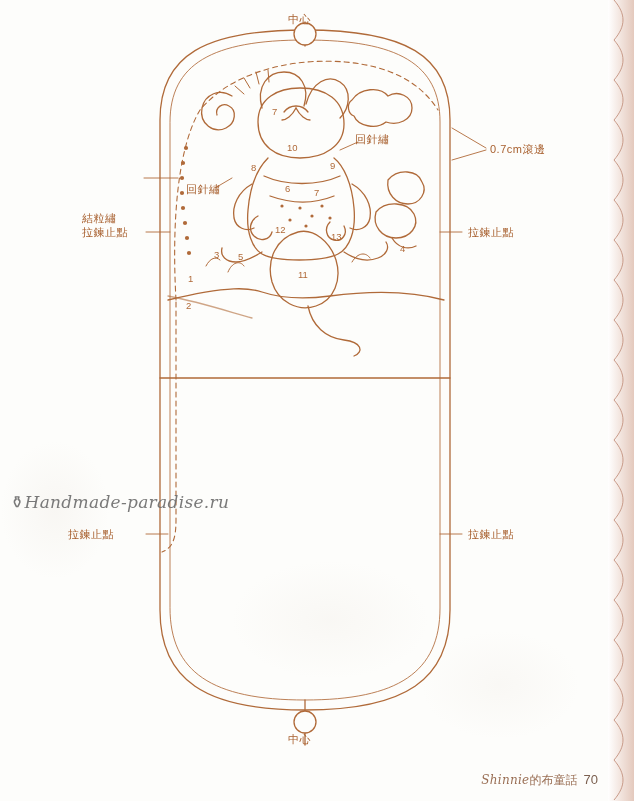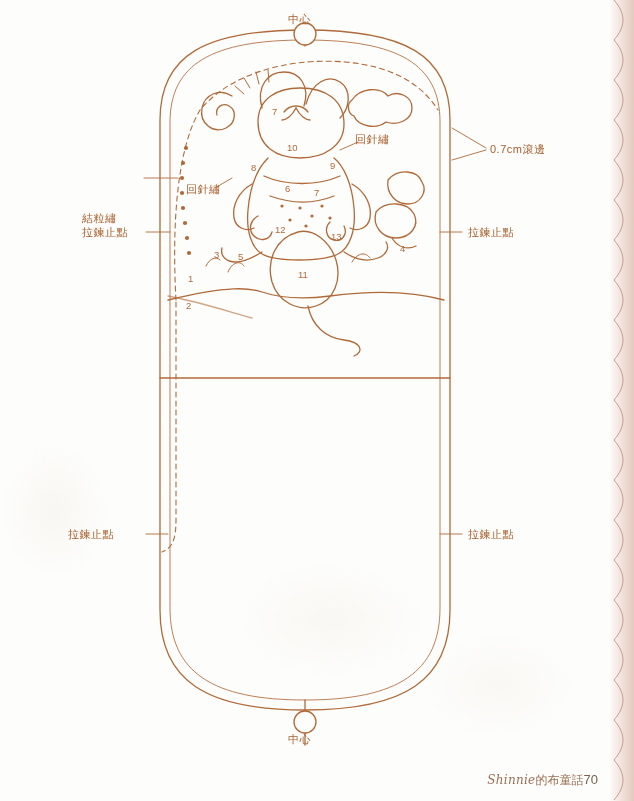--- a/index.html
+++ b/index.html
@@ -100,20 +100,21 @@
     font-family: "DejaVu Serif", serif;
   }
   .footer .brand {
     font-style: italic;
     letter-spacing: 0.3px;
   }
   .footer .pg {
     font-family: "Liberation Sans", sans-serif;
     font-size: 13px;
     color: #7b6050;
+    margin-left: 6px;
   }
 </style>
 </head>
 <body>
 
 <div id="page">
 
   <div class="bleed bleed-left"></div>
   <div class="bleed bleed-mid"></div>
   <div class="bleed bleed-br"></div>
@@ -258,20 +259,23 @@
       <div class="num" style="left: 314px; top: 187px;">7</div>
       <div class="num" style="left: 251px; top: 162px;">8</div>
       <div class="num" style="left: 330px; top: 160px;">9</div>
       <div class="num" style="left: 287px; top: 142px;">10</div>
       <div class="num" style="left: 272px; top: 106px;">7</div>
       <div class="num" style="left: 275px; top: 224px;">12</div>
       <div class="num" style="left: 331px; top: 231px;">13</div>
       <div class="num" style="left: 298px; top: 269px;">11</div>
     </div>
 
+  <div class="watermark">
+    <span class="wm-ico">⚱</span><span>Handmade-paradise.ru</span>
+  </div>
 
   <div class="footer">
     <span class="brand">Shinnie</span><span>的布童話</span><span class="pg">70</span>
   </div>
 
   <div class="edge"></div>
   <svg class="edge-scallop" viewBox="0 0 22 801" preserveAspectRatio="none">
     <g fill="none" stroke="#c89a88" stroke-width="1">
       <path d="M4 0 C16 14 16 26 4 40 C16 54 16 66 4 80 C16 94 16 106 4 120
                C16 134 16 146 4 160 C16 174 16 186 4 200 C16 214 16 226 4 240

